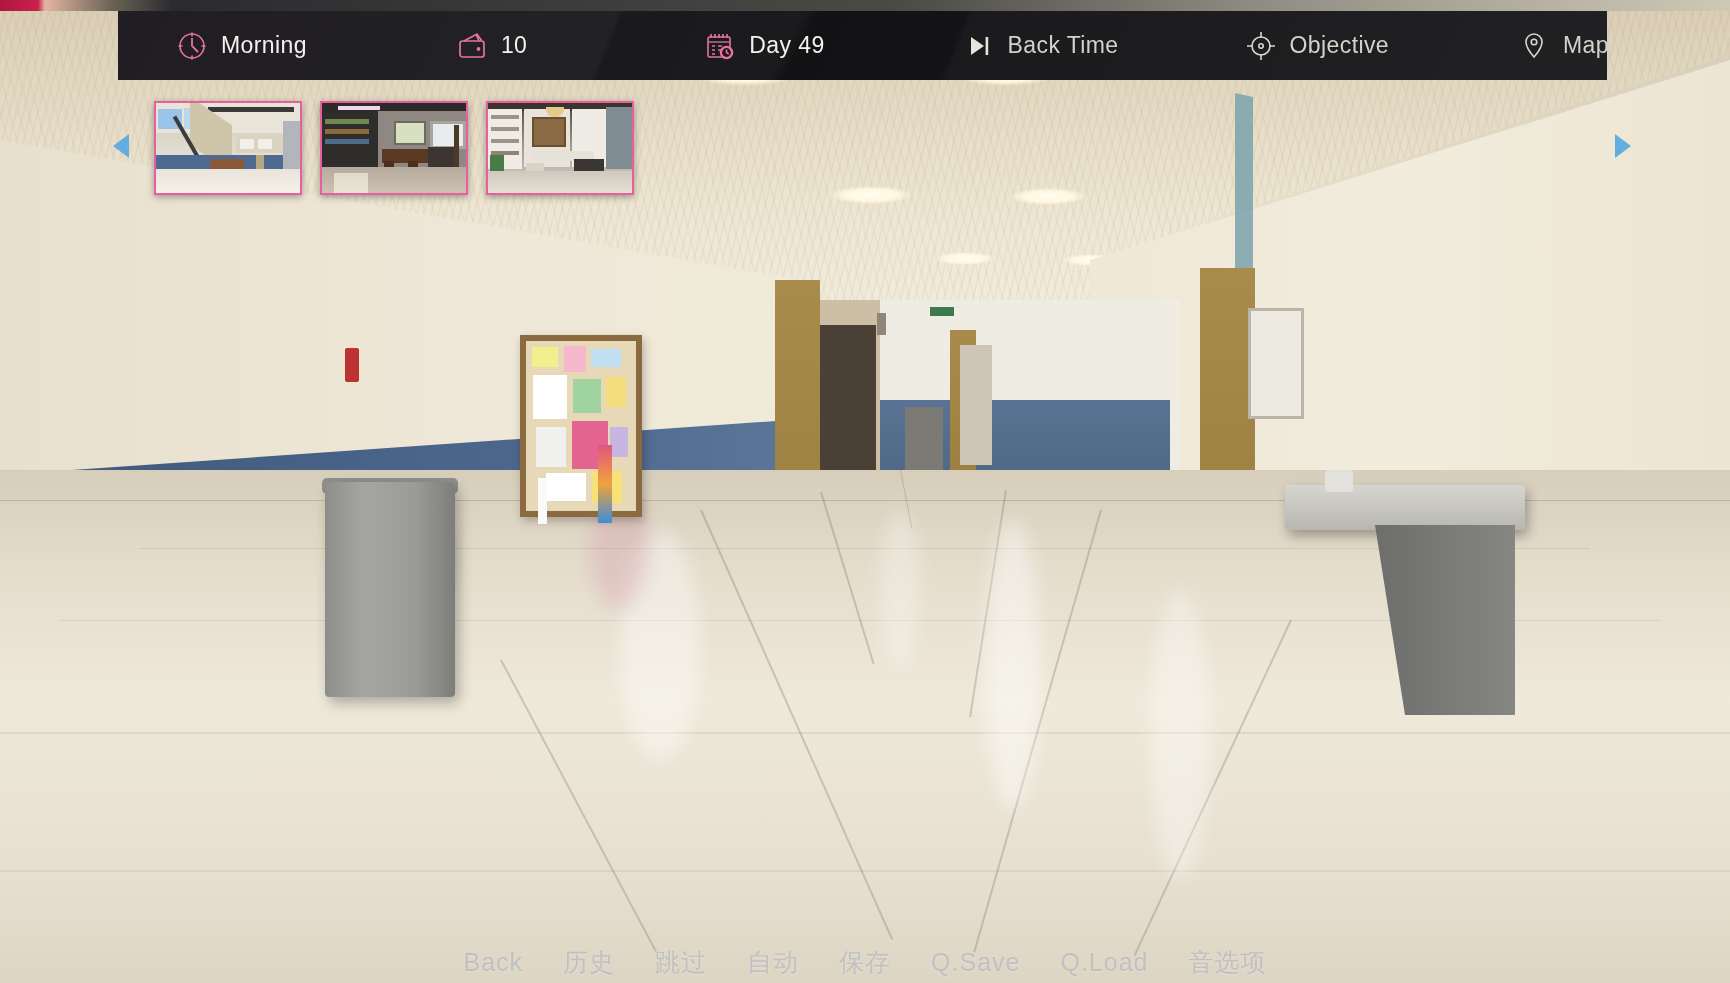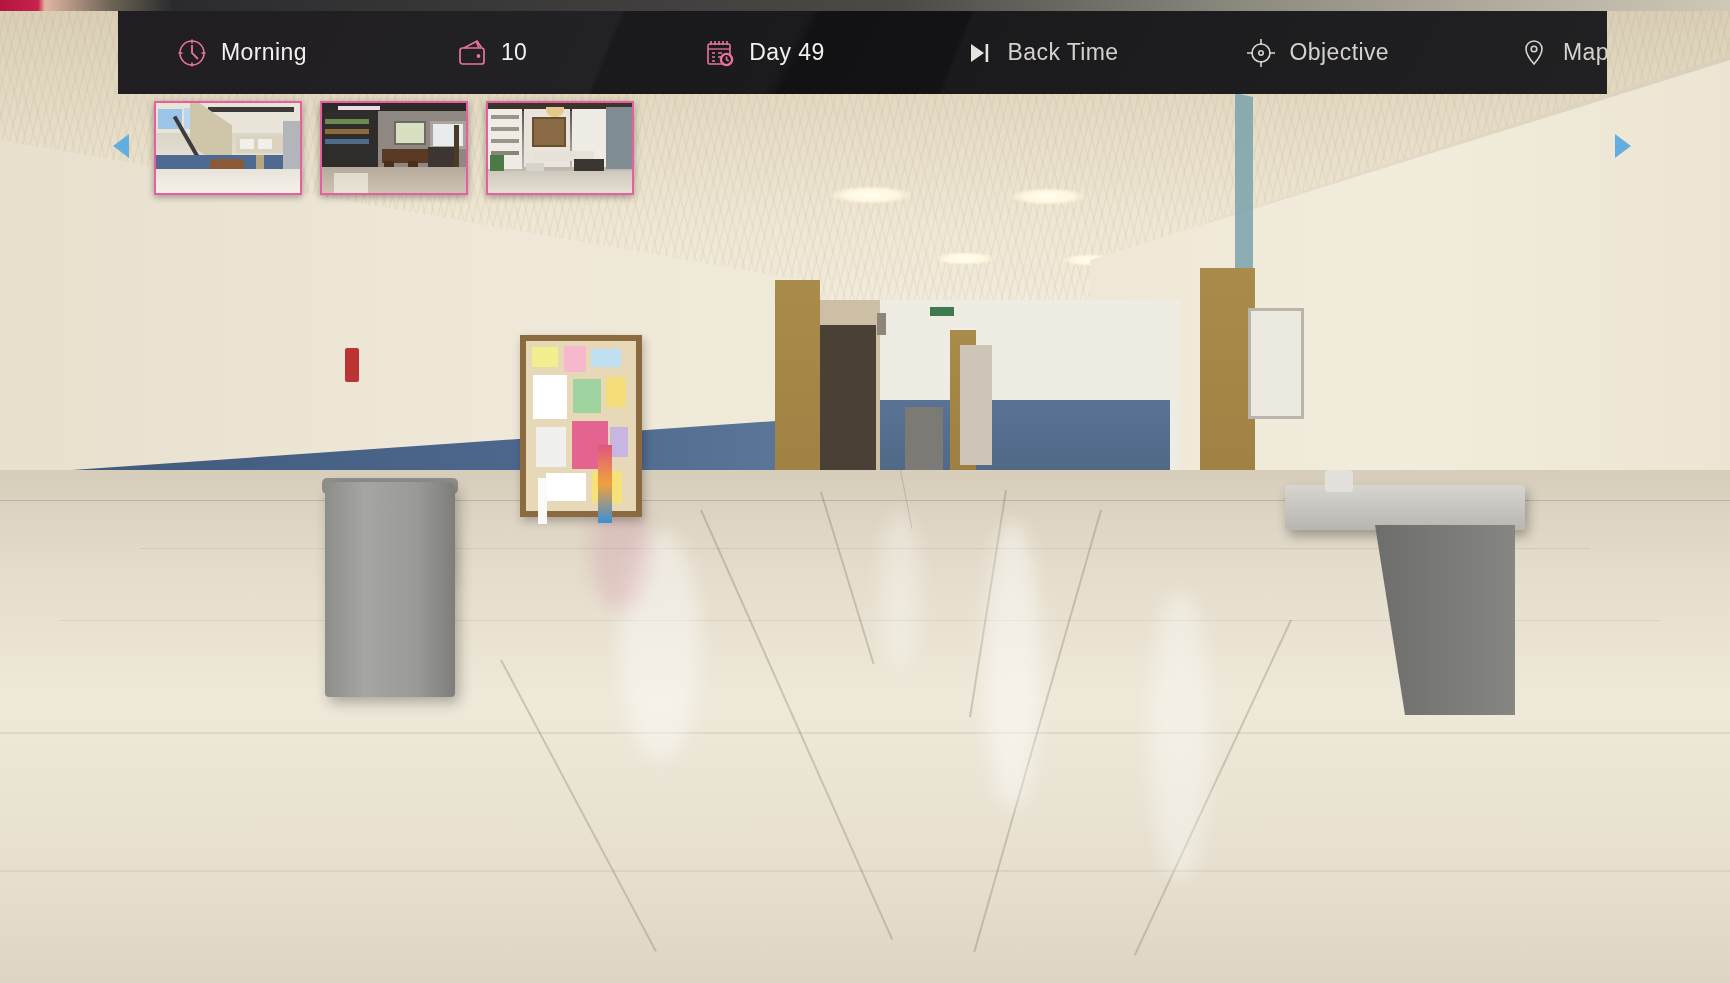--- a/index.html
+++ b/index.html
@@ -77,21 +77,21 @@
     background:#ece9e1;border:3px solid #b9b5aa;}
 
   .light{position:absolute;background:radial-gradient(ellipse at center,#fffdf2 0%,#fff8e0 45%,rgba(255,248,224,0) 72%);
     border-radius:50%;}
 
   
   .top-strip{position:absolute;left:0;top:0;width:1730px;height:11px;
     background:linear-gradient(to right,#b2163f 0%,#c8214c 2.2%,#e2b5a2 2.6%,#6a6254 6.5%,#2b2b2e 10%,#4c4a46 52%,#8d8a80 72%,#b8b3a4 90%,#cfc8b6 100%);}
 
   
-  .hud{position:absolute;left:118px;top:11px;width:1489px;height:83px;
+  .hud{position:absolute;left:118px;top:11px;width:1489px;height:69px;
     background:linear-gradient(118deg,#18161a 0%,#1b1a1d 45%,#121114 46%,#1a191c 100%);
     display:flex;align-items:center;}
   .hud::after{content:"";position:absolute;inset:0;pointer-events:none;
     background:linear-gradient(112deg,rgba(255,255,255,.035) 0 33%,rgba(255,255,255,0) 33.4% 56%,rgba(255,255,255,.03) 56.4% 100%);}
 
   .hud-item{display:flex;align-items:center;gap:12px;cursor:pointer;position:relative;z-index:2;}
   .hud-icon{width:34px;height:34px;display:block;flex:0 0 auto;}
   .hud-label{font-size:23px;letter-spacing:.4px;white-space:nowrap;}
   .pinkgrp .hud-label{color:#f3f1ef;}
   .greygrp .hud-label{color:#d5d2cc;}
@@ -349,14 +349,24 @@
     <div class="gal-arrow" style="margin-left:auto;margin-right:16px;">
       <span>
         <svg viewBox="0 0 40 40" width="40" height="40">
           <path d="M13 8 L29 20 L13 32 Z" fill="#63aee0"></path>
         </svg>
       </span>
     </div>
 
   </div>
 
+  <div class="bottom-menu">
+    <span class="bm-item">Back</span>
+    <span class="bm-item">历史</span>
+    <span class="bm-item">跳过</span>
+    <span class="bm-item">自动</span>
+    <span class="bm-item">保存</span>
+    <span class="bm-item">Q.Save</span>
+    <span class="bm-item">Q.Load</span>
+    <span class="bm-item">音选项</span>
+  </div>
 
 </div>
 
 </body></html>

